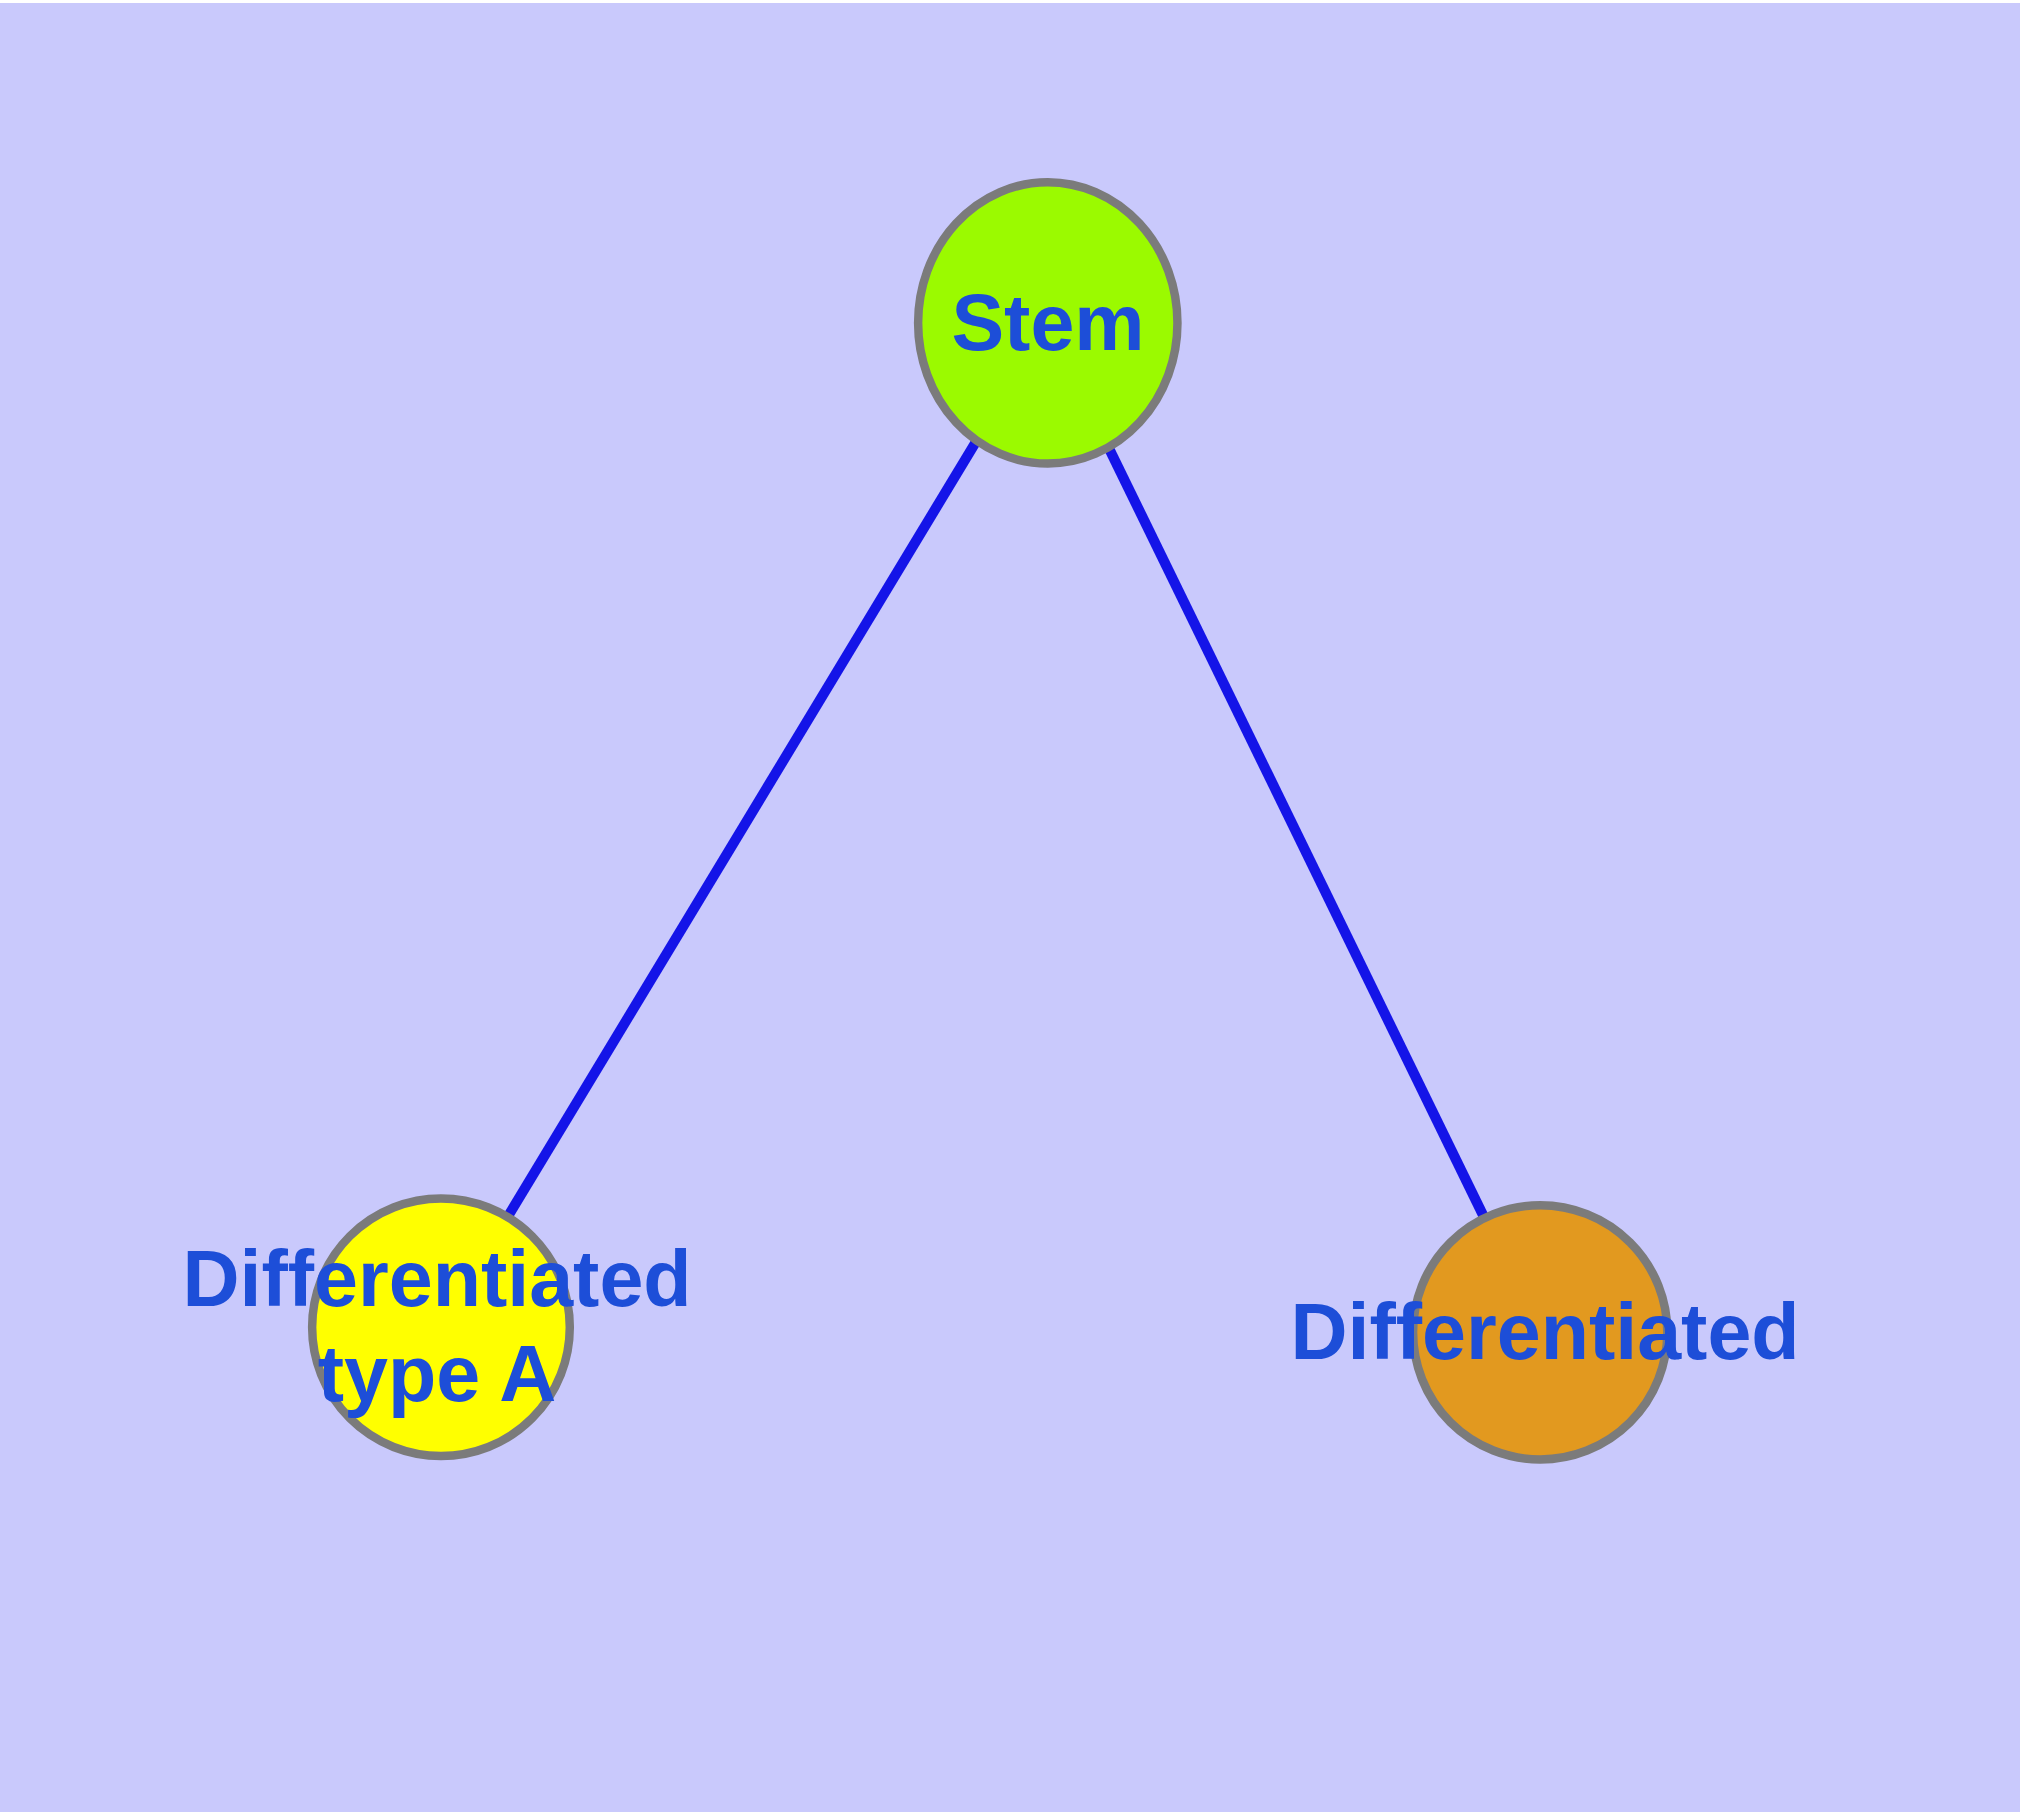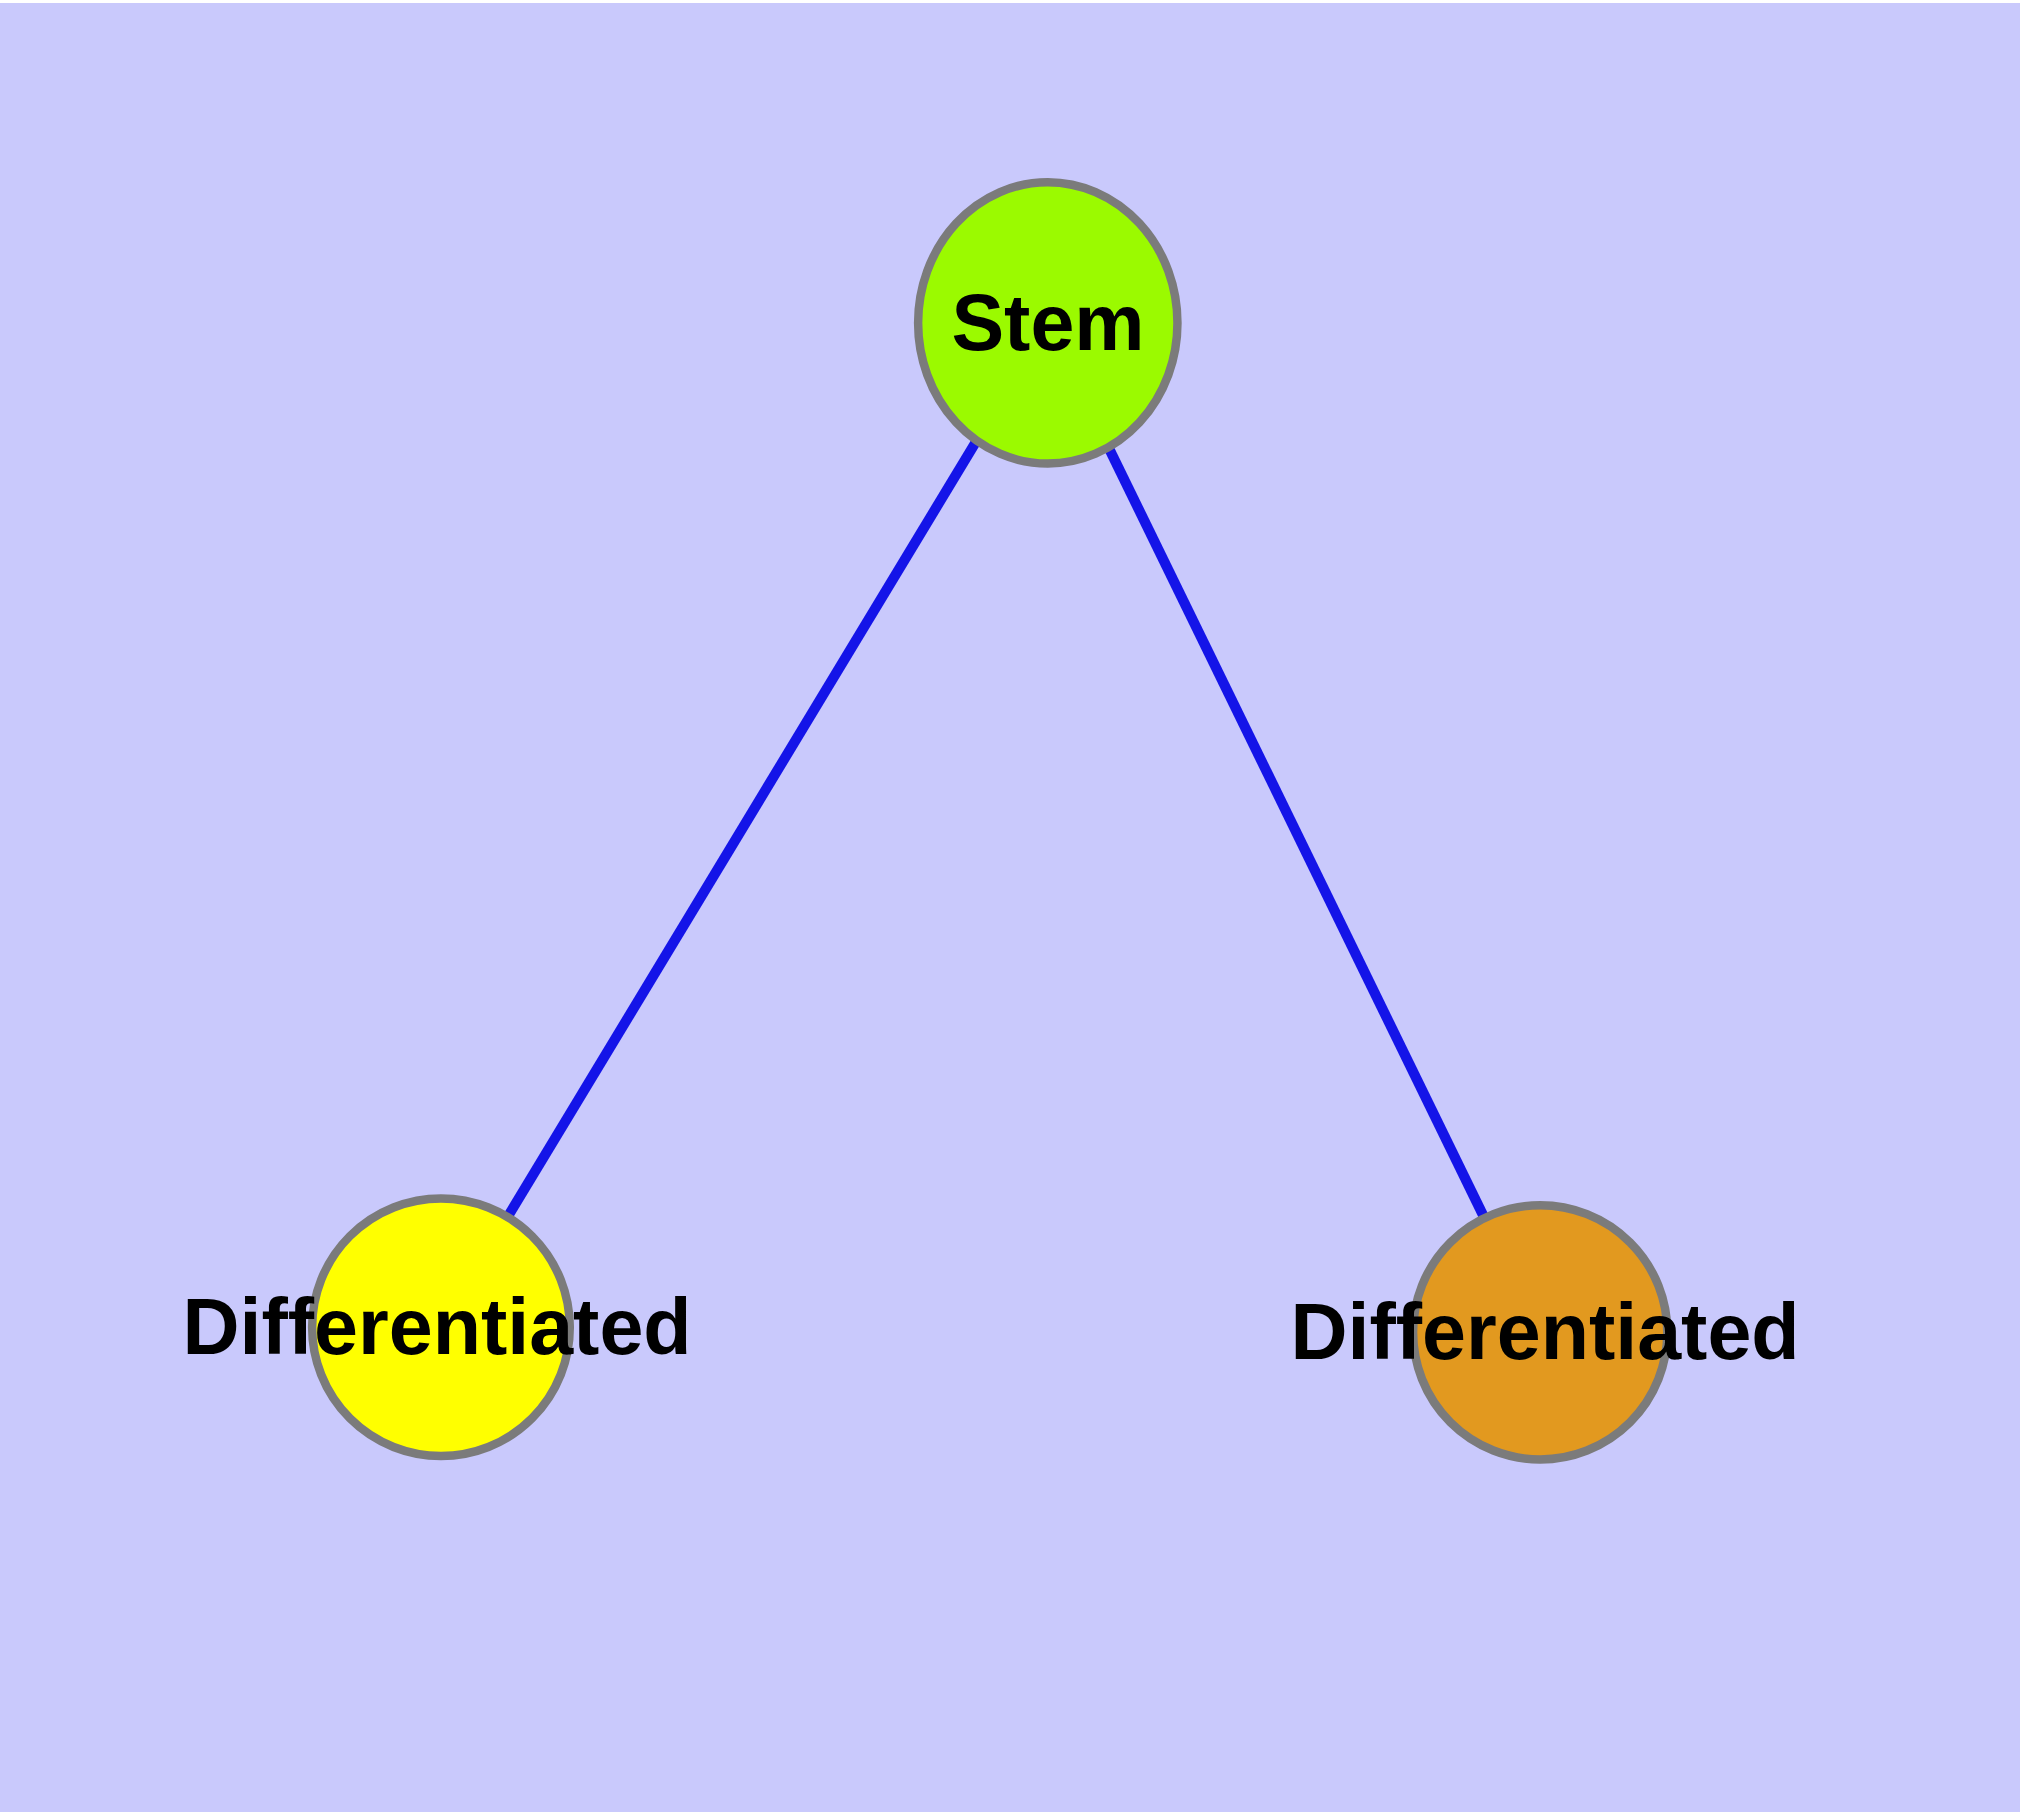--- a/index.html
+++ b/index.html
@@ -34,21 +34,21 @@
     stroke-linecap: butt;
   }
   svg.graph ellipse {
     stroke: #7B7B7B;
     stroke-width: 10;
   }
   .node-label {
     position: absolute;
     transform: translate(-50%, -50%);
     text-align: center;
-    color: #000000;
+    color: #1d4ed8;
     font-weight: 700;
     font-size: 79px;
     line-height: 1.2;
     white-space: nowrap;
     letter-spacing: 0;
   }
   .node-label span { display: block; }
 </style>
 </head>
 <body>
@@ -66,20 +66,21 @@
     <ellipse cx="520" cy="1566" rx="152" ry="152" fill="#FFFF00"></ellipse>
     <ellipse cx="1817" cy="1572" rx="150" ry="150" fill="#E2991F"></ellipse>
   </svg>
 
   <div class="node-label" style="left:1048px; top:323px;">
     <span>Stem</span>
   </div>
 
   <div class="node-label" style="left:437px; top:1327px;">
     <span>Differentiated</span>
+    <span>type A</span>
   </div>
 
   <div class="node-label" style="left:1545px; top:1332px;">
     <span>Differentiated</span>
   </div>
 
 </div>
 
 
 </body></html>

